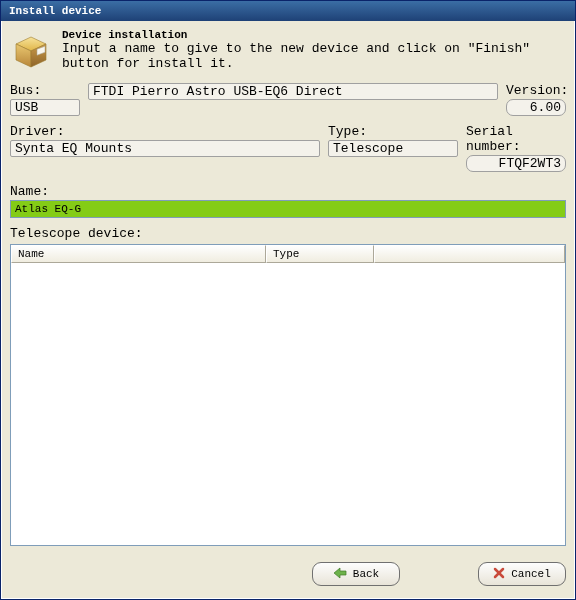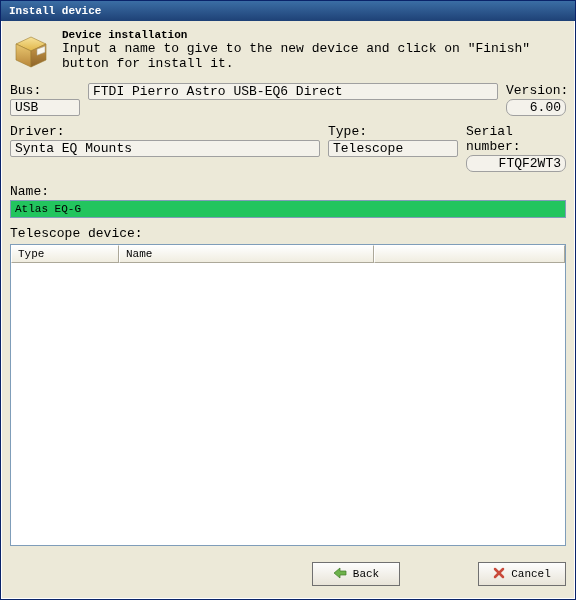--- a/index.html
+++ b/index.html
@@ -32,21 +32,21 @@
       font-size: 13px;
       font-family: inherit;
       height: 17px;
       line-height: 12px;
       border-radius: 2px;
     }
     .field-value.right { text-align: right; border-radius: 7px; }
     
     .name-input {
       width: 100%;
-      background: #22c55e;
+      background: #84cc16;
       border: 1px solid #7f9db9;
       padding: 2px 4px;
       font-size: 11px;
       font-family: inherit;
       height: 18px;
     }
     
     .table-container {
       background: white;
       border: 1px solid #7f9db9;
@@ -72,21 +72,21 @@
     .button-bar { display: flex; justify-content: flex-end; gap: 8px; padding: 4px 0; }
     .btn {
       display: inline-flex;
       align-items: center;
       justify-content: center;
       gap: 6px;
       min-width: 88px;
       height: 24px;
       background: linear-gradient(to bottom, #fdfdfd, #e8e4d8);
       border: 1px solid #707070;
-      border-radius: 0;
+      border-radius: 9px;
       font-size: 11px;
       font-family: inherit;
       cursor: pointer;
       padding: 0 12px;
     }
     
     .section-gap { height: 8px; }
     .section-gap-sm { height: 4px; }
   </style>
 </head>
@@ -165,22 +165,22 @@
       <span class="field-label">Name:</span>
       <input type="text" class="name-input" value="Atlas EQ-G" style="">
     </div>
 
     <div class="section-gap"></div>
 
     <div class="field-group" style="flex:1; display:flex; flex-direction:column">
       <span class="field-label">Telescope device:</span>
       <div class="table-container">
         <div class="table-header">
+          <div class="table-header-cell col-name">Name</div>
           <div class="table-header-cell col-type">Type</div>
-          <div class="table-header-cell col-name">Name</div>
           <div class="table-header-cell col-extra"></div>
         </div>
       </div>
     </div>
 
     <div class="button-bar">
       <button class="btn" style="margin-right:70px">
         <span>
           <svg width="14" height="12" viewBox="0 0 14 12">
               <polygon points="7,1 1,6 7,11 7,8 13,8 13,4 7,4" fill="#6db24b" stroke="#3f7a2a" stroke-width="0.7"></polygon>

